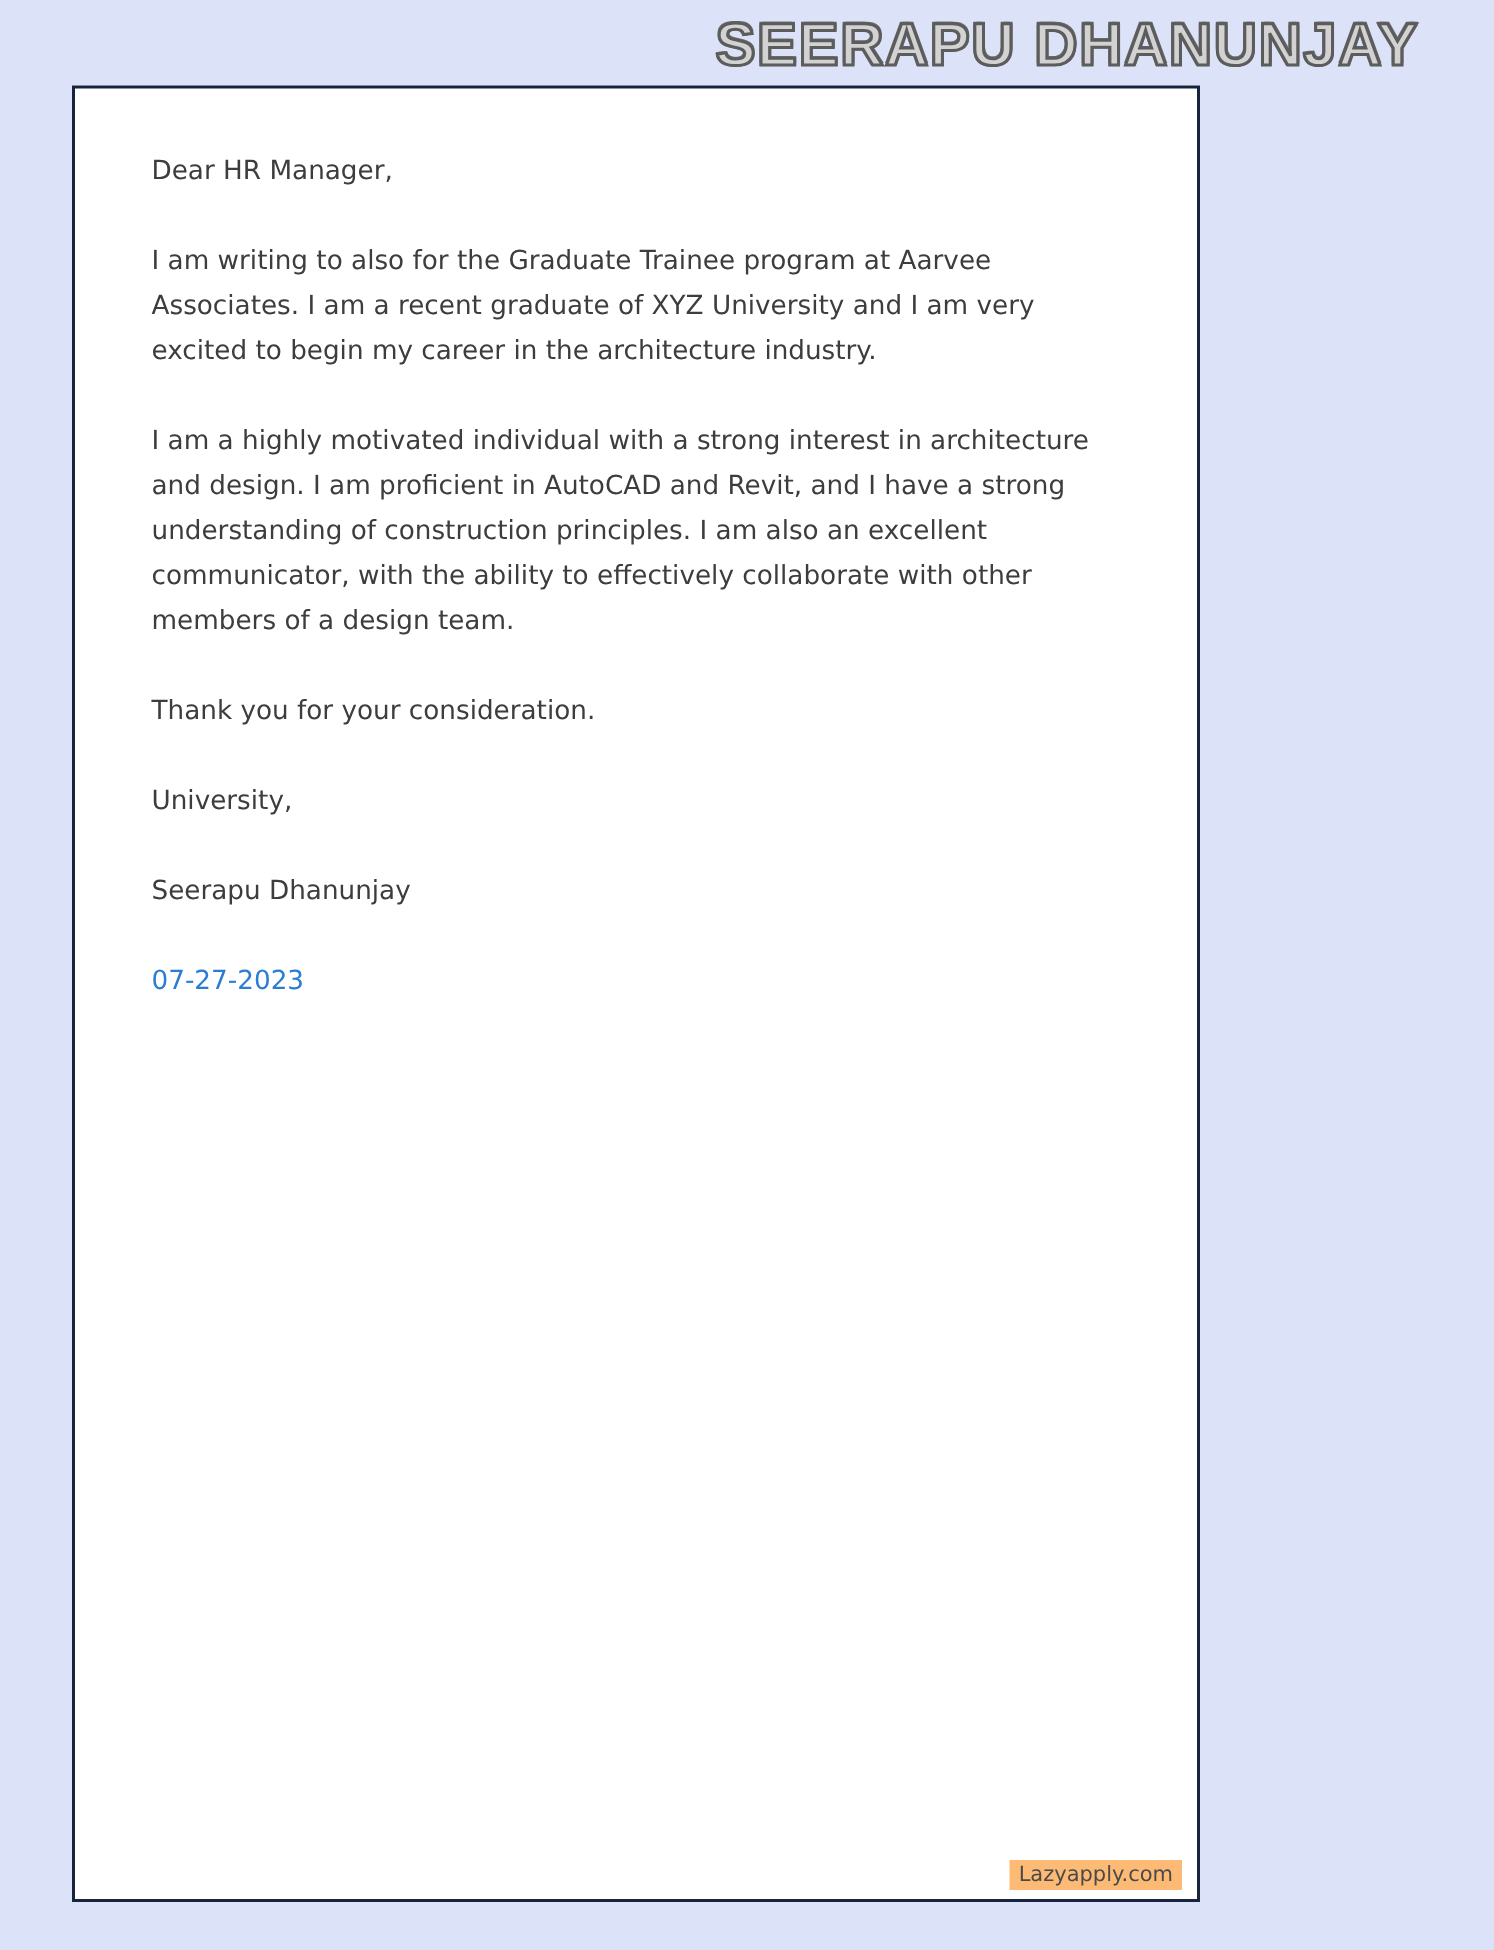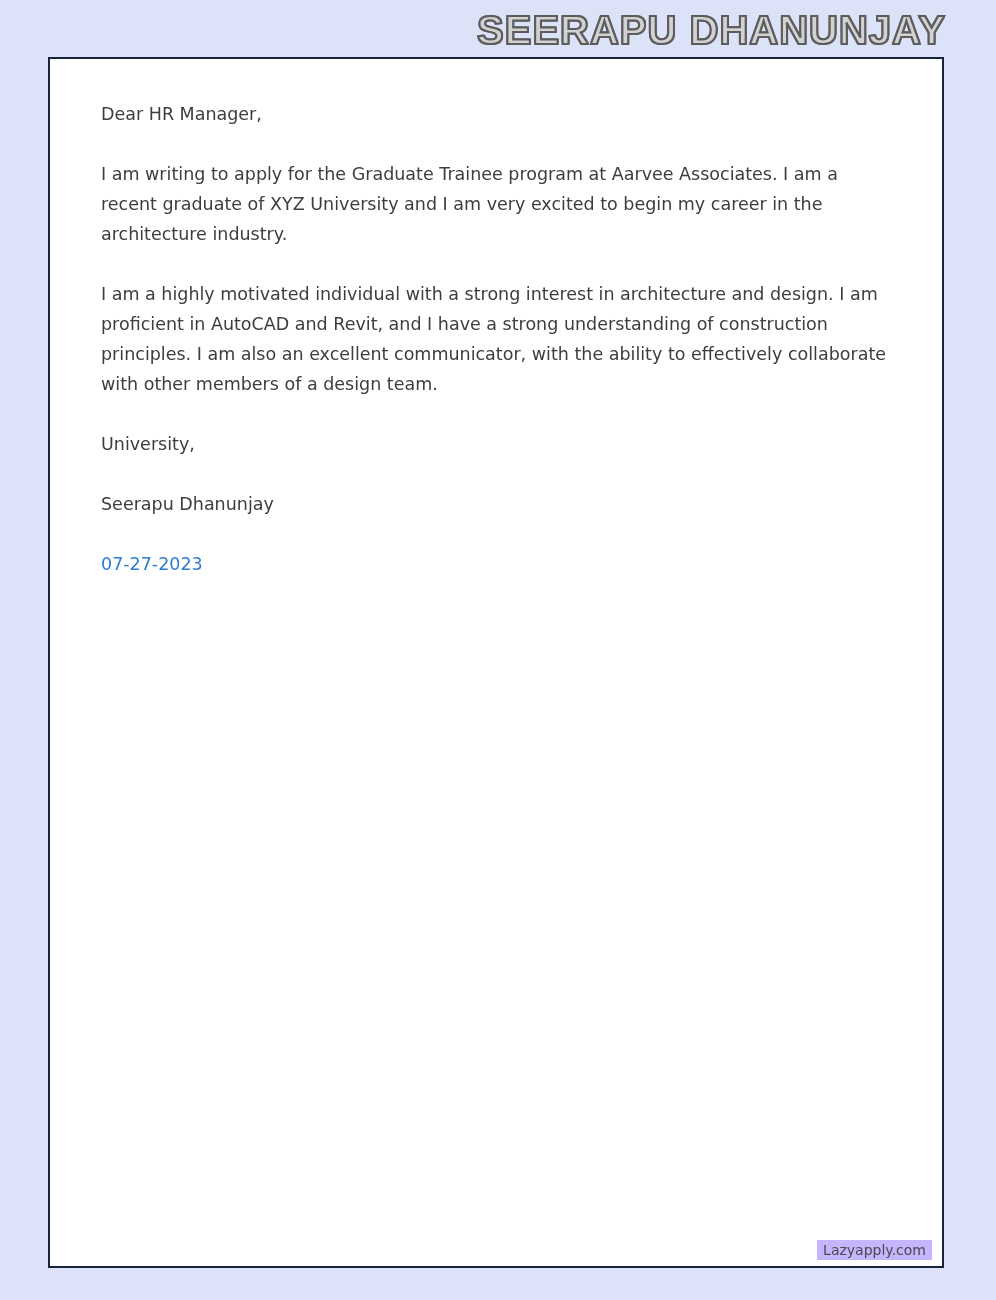--- a/index.html
+++ b/index.html
@@ -32,21 +32,21 @@
        1px  1px 0 #6a6a6a;
     font-family: "Liberation Sans", sans-serif;
     white-space: nowrap;
   }
 
   
   .page {
     position: absolute;
     left: 48px;
     top: 57px;
-    width: 896px;
+    width: 752px;
     height: 1211px;
     background: #ffffff;
     border: 2px solid #18243e;
     box-sizing: border-box;
   }
 
   .page-inner {
     padding: 40px 52px 0 51px;
     color: #3d3d3d;
     font-size: 17.5px;
@@ -64,39 +64,40 @@
     text-decoration: none;
     cursor: pointer;
   }
 
   .footer-watermark {
     position: absolute;
     right: 10px;
     bottom: 6px;
     font-size: 14px;
     color: #4a4a4a;
-    background: #c4b5fd;
+    background: #fdba74;
     padding: 2px 6px;
   }
 </style>
 </head>
 <body>
 
 <div class="header-name">SEERAPU DHANUNJAY</div>
 
 <div class="page">
   <div class="page-inner">
 
     <p class="salutation">Dear HR Manager,</p>
 
-    <p>I am writing to apply for the Graduate Trainee program at Aarvee Associates. I am a recent graduate of XYZ University and I am very excited to begin my career in the architecture industry.</p>
+    <p>I am writing to also for the Graduate Trainee program at Aarvee Associates. I am a recent graduate of XYZ University and I am very excited to begin my career in the architecture industry.</p>
 
     <p>I am a highly motivated individual with a strong interest in architecture and design. I am proficient in AutoCAD and Revit, and I have a strong understanding of construction principles. I am also an excellent communicator, with the ability to effectively collaborate with other members of a design team.</p>
 
 
+    <p>Thank you for your consideration.</p>
 
     <p>University,</p>
 
     <p>Seerapu Dhanunjay</p>
 
     <p style="margin-bottom:0;">
       <a class="date-link">07-27-2023</a>
     </p>
 
   </div>

